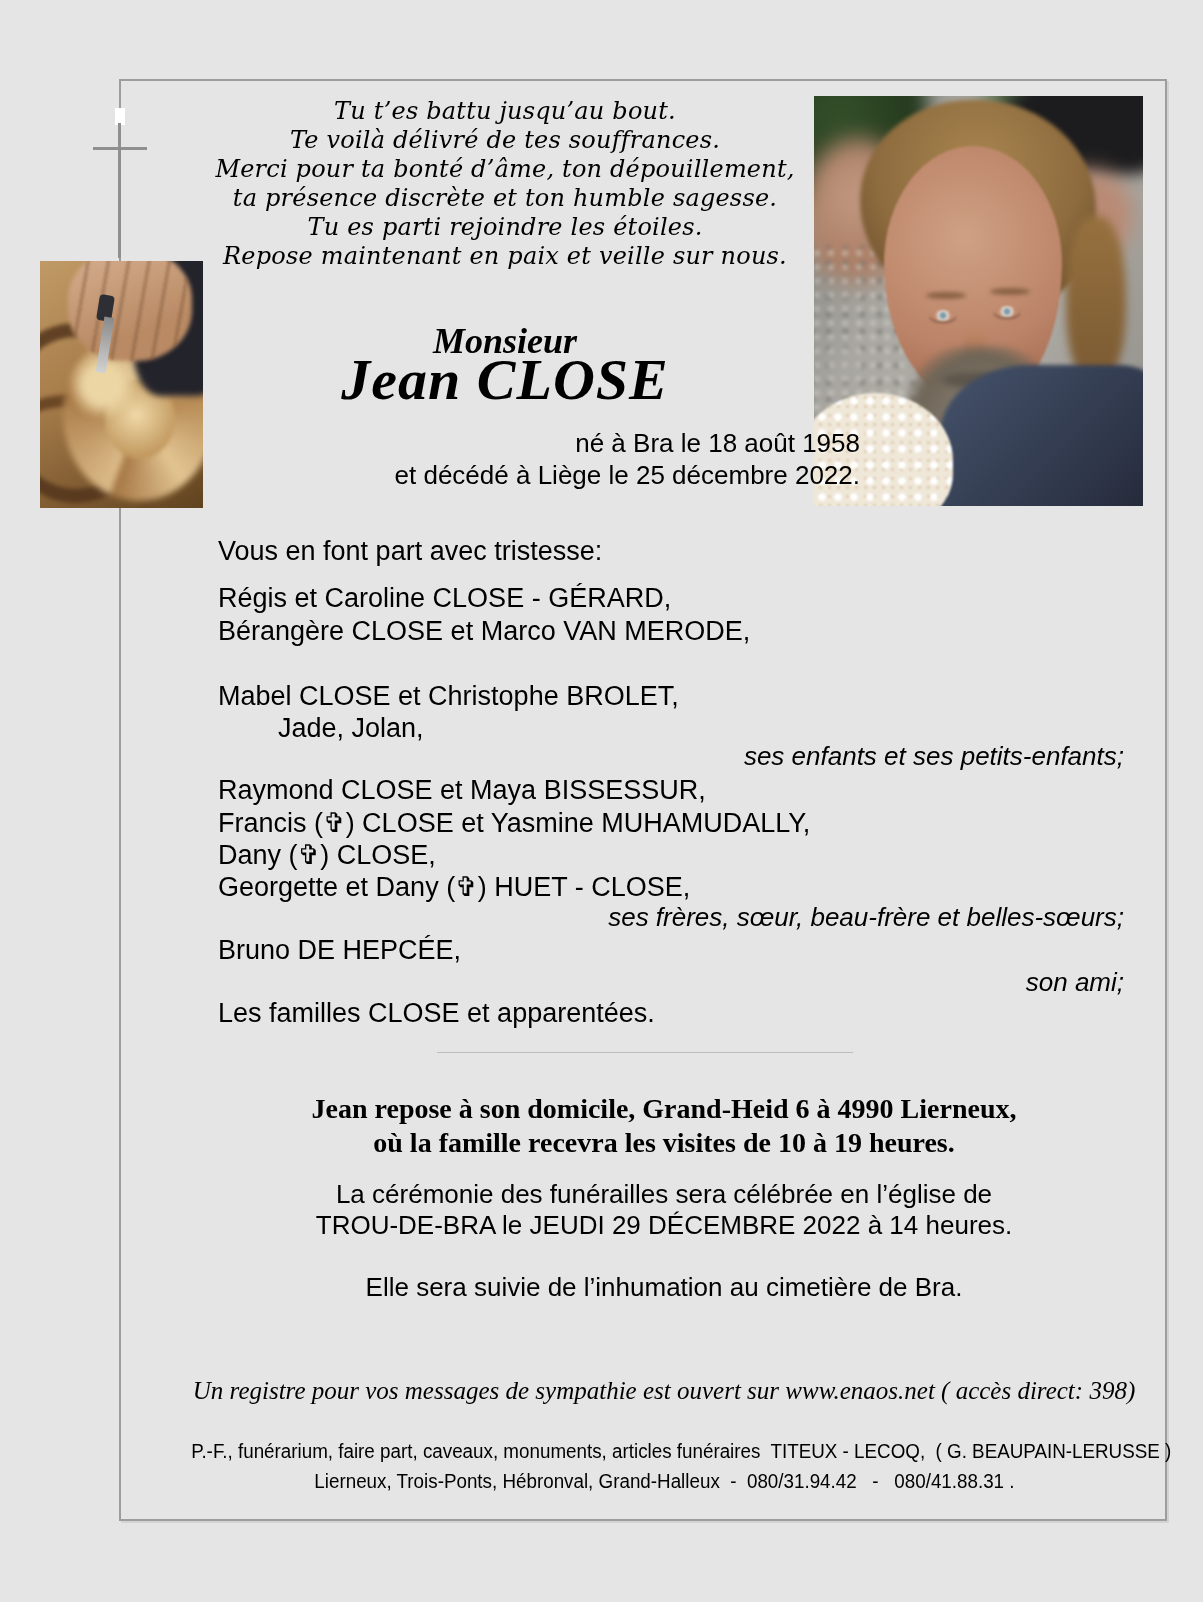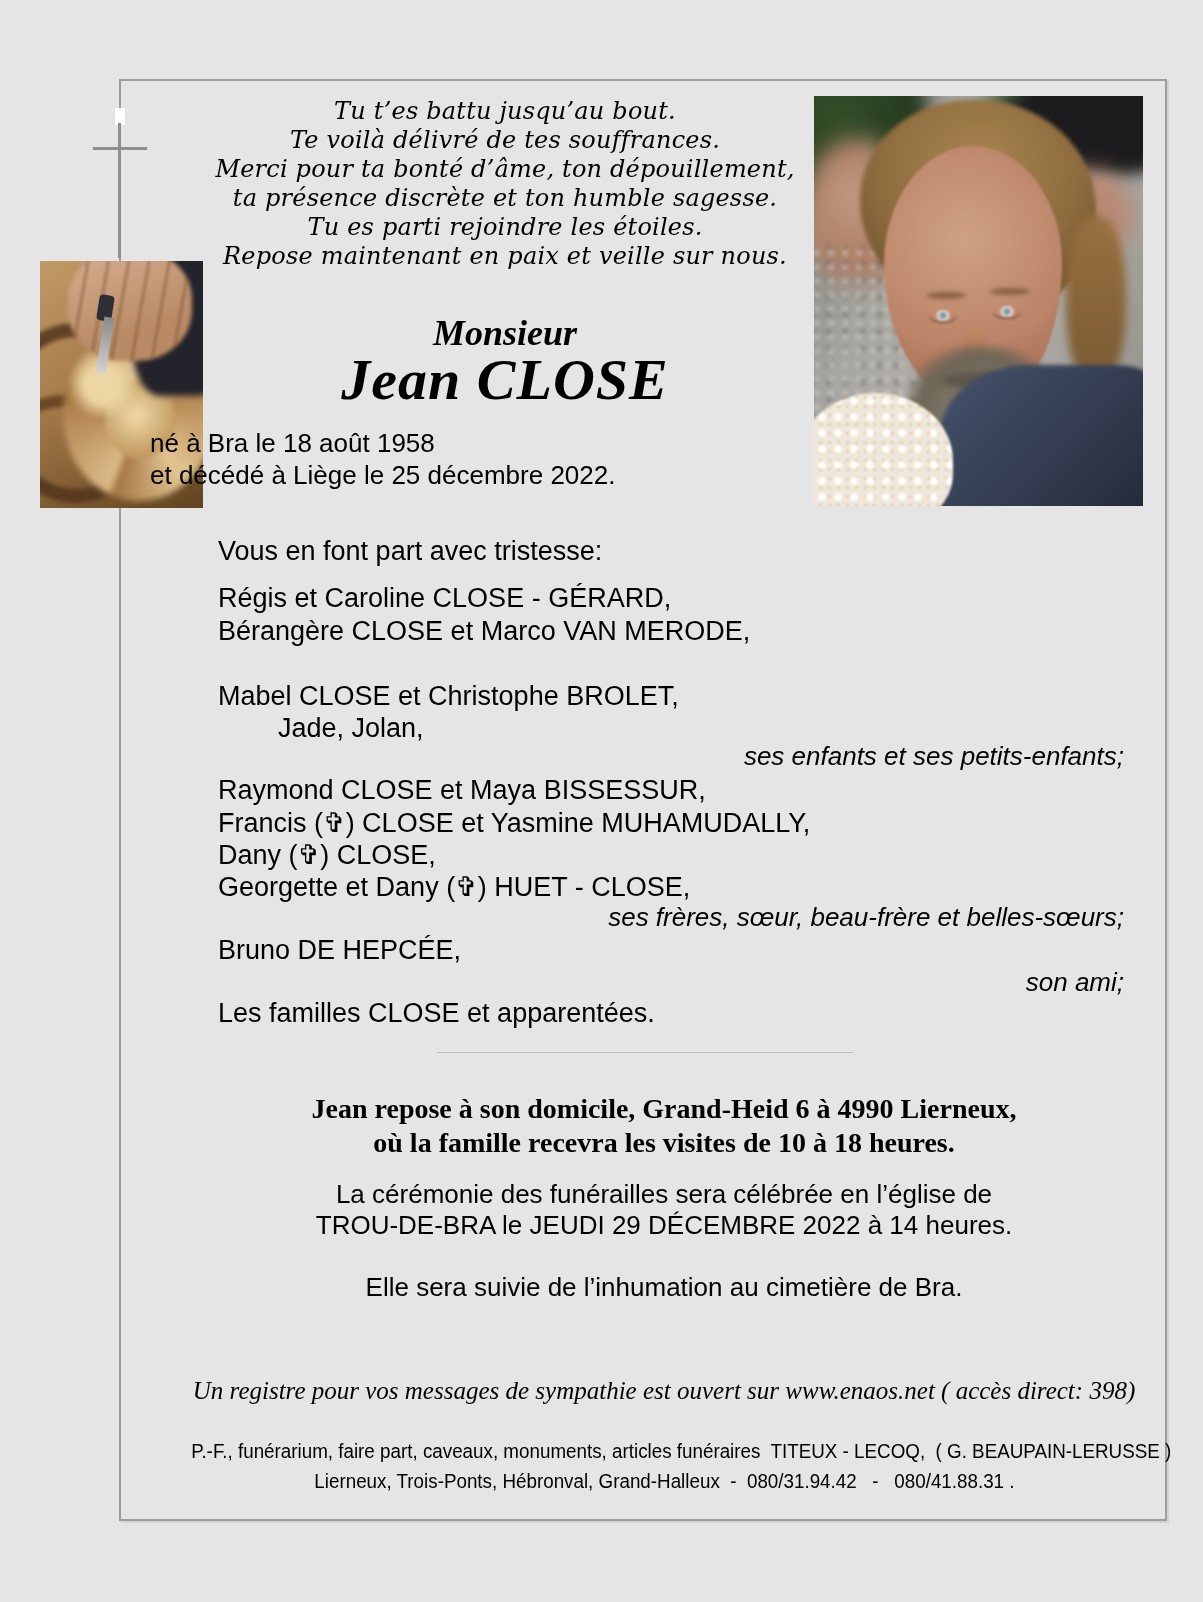--- a/index.html
+++ b/index.html
@@ -83,21 +83,21 @@
   .pw-chisel-handle { position:absolute; left:58px; top:34px; width:15px; height:26px; border-radius:4px;
     background:#2e2e35; transform:rotate(9deg); }
   
   .abs { position:absolute; }
   .poem-line { left:150px; width:710px; text-align:center;
     font:italic 24px/29px "DejaVu Serif", serif; letter-spacing:.2px; }
   .salutation { left:150px; width:710px; text-align:center;
     font:italic bold 36px "Liberation Serif", serif; }
   .deceased-name { left:150px; width:710px; text-align:center;
     font:italic bold 58px "Liberation Serif", serif; letter-spacing:1px; }
-  .vitals { left:150px; width:710px; text-align:left; font:26px "Liberation Sans", sans-serif; }
+  .vitals { left:150px; width:710px; text-align:right; font:26px "Liberation Sans", sans-serif; }
   .listline { left:218px; width:880px; font:27px "Liberation Sans", sans-serif; }
   .listline.indent { left:278px; }
   .caption { left:218px; width:906px; text-align:right;
     font:italic 26px "Liberation Sans", sans-serif; }
   .divider { left:437px; top:1052px; width:416px; height:0; border-top:1px solid #bcbcbc; }
   .cblock { left:160px; width:1008px; text-align:center; }
   .wake { font:bold 28px "Liberation Serif", serif; }
   .svc { font:26px "Liberation Sans", sans-serif; }
   .register { font:italic 25px "Liberation Serif", serif; }
   .footer { font:20px "Liberation Sans", sans-serif; white-space:pre; }
@@ -148,21 +148,21 @@
     <div class="pw-chisel"></div>
   </div>
 
   <div class="abs poem-line" style="top:97px">Tu t’es battu jusqu’au bout.</div>
   <div class="abs poem-line" style="top:126px">Te voilà délivré de tes souffrances.</div>
   <div class="abs poem-line" style="top:155px">Merci pour ta bonté d’âme, ton dépouillement,</div>
   <div class="abs poem-line" style="top:184px">ta présence discrète et ton humble sagesse.</div>
   <div class="abs poem-line" style="top:213px">Tu es parti rejoindre les étoiles.</div>
   <div class="abs poem-line" style="top:242px">Repose maintenant en paix et veille sur nous.</div>
 
-  <div class="abs salutation" style="top:312px">Monsieur</div>
+  <div class="abs salutation" style="top:320px">Monsieur</div>
   <div class="abs deceased-name" style="top:346px">Jean CLOSE</div>
   <div class="abs vitals" style="top:428px">né à Bra le 18 août 1958</div>
   <div class="abs vitals" style="top:460px">et décédé à Liège le 25 décembre 2022.</div>
 
   <div class="abs listline" style="top:536px">Vous en font part avec tristesse:</div>
 
   <div class="abs listline" style="top:583px">Régis et Caroline CLOSE - GÉRARD,</div>
   <div class="abs listline" style="top:616px">Bérangère CLOSE et Marco VAN MERODE,</div>
   <div class="abs listline" style="top:681px">Mabel CLOSE et Christophe BROLET,</div>
   <div class="abs listline indent" style="top:713px">Jade, Jolan,</div>
@@ -175,21 +175,21 @@
   <div class="abs caption" style="top:902px">ses frères, sœur, beau-frère et belles-sœurs;</div>
 
   <div class="abs listline" style="top:935px">Bruno DE HEPCÉE,</div>
   <div class="abs caption" style="top:967px">son ami;</div>
 
   <div class="abs listline" style="top:998px">Les familles CLOSE et apparentées.</div>
 
   <div class="abs divider"></div>
 
   <div class="abs cblock wake" style="top:1093px">Jean repose à son domicile, Grand-Heid 6 à 4990 Lierneux,</div>
-  <div class="abs cblock wake" style="top:1127px">où la famille recevra les visites de 10 à 18 heures.</div>
+  <div class="abs cblock wake" style="top:1127px">où la famille recevra les visites de 10 à 19 heures.</div>
   <div class="abs cblock svc" style="top:1179px">La cérémonie des funérailles sera célébrée en l’église de</div>
   <div class="abs cblock svc" style="top:1210px">TROU-DE-BRA le JEUDI 29 DÉCEMBRE 2022 à 14 heures.</div>
   <div class="abs cblock svc" style="top:1272px">Elle sera suivie de l’inhumation au cimetière de Bra.</div>
   <div class="abs cblock register" style="top:1377px">Un registre pour vos messages de sympathie est ouvert sur www.enaos.net ( accès direct: 398)</div>
 
   <div class="abs cblock footer" style="top:1440px"><span>P.-F., funérarium, faire part, caveaux, monuments, articles funéraires  TITEUX - LECOQ,  ( G. BEAUPAIN-LERUSSE )</span></div>
   <div class="abs cblock footer" style="top:1470px"><span>Lierneux, Trois-Ponts, Hébronval, Grand-Halleux  -  080/31.94.42   -   080/41.88.31 .</span></div>
 
 </div>
 

